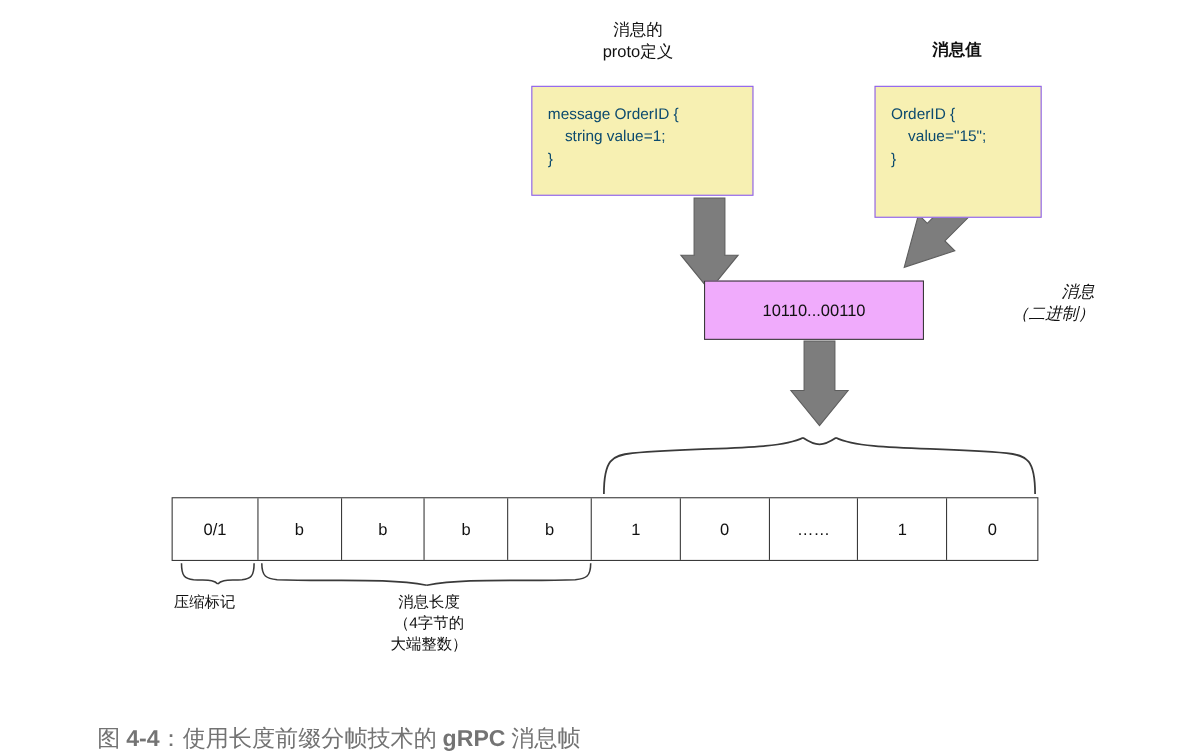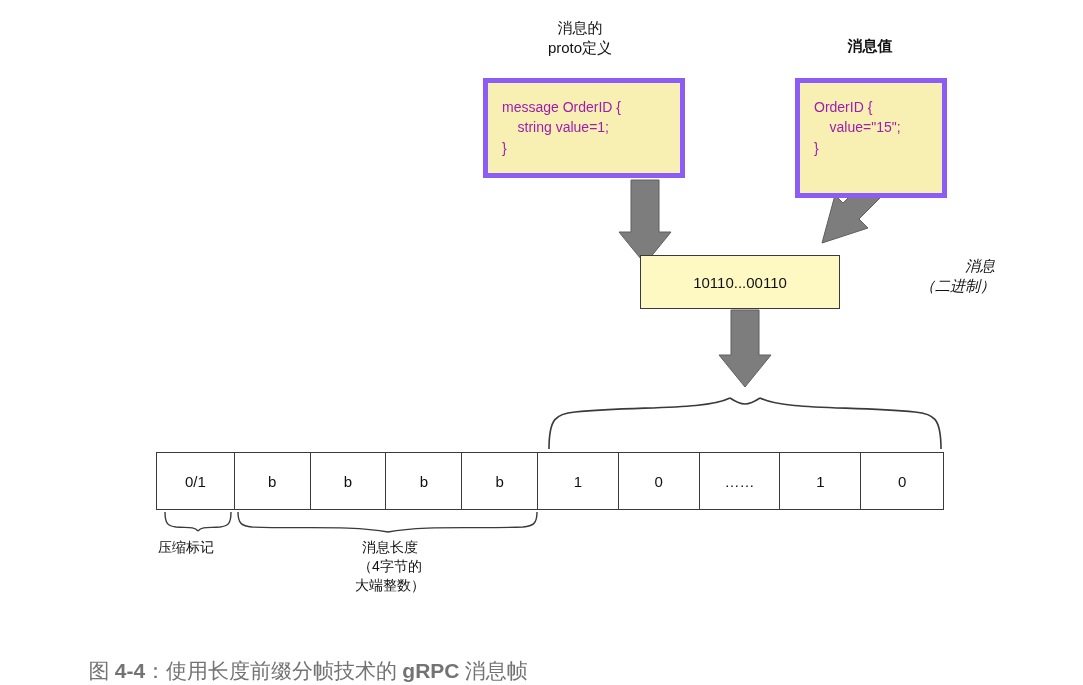--- a/index.html
+++ b/index.html
@@ -18,45 +18,45 @@
   #canvas {
     position: absolute;
     left: 0; top: 0;
     width: 1083px;
     height: 685px;
   }
 
   
   .note {
     background: #f7f0b2;
-    border: 5px solid #8b5cf6;
+    border: 1px solid #8b5cf6;
     box-sizing: border-box;
     font-size: 14px;
     line-height: 1.45;
-    color: #a21caf;
+    color: #0c4a6e;
     padding: 14px 10px 10px 14px;
     white-space: pre;
   }
   .note-wrap { position: absolute; }
 
   
   .caption {
     position: absolute;
     text-align: center;
     font-size: 15px;
     line-height: 1.35;
     color: #111;
     white-space: pre;
   }
 
   
   .msgbox {
     position: absolute;
     border: 1px solid #3a3a3a;
-    background: #fef9c3;
+    background: #f0abfc;
     display: flex;
     align-items: center;
     justify-content: center;
     font-size: 15px;
     color: #111;
     box-sizing: border-box;
   }
 
   
   .frame {

